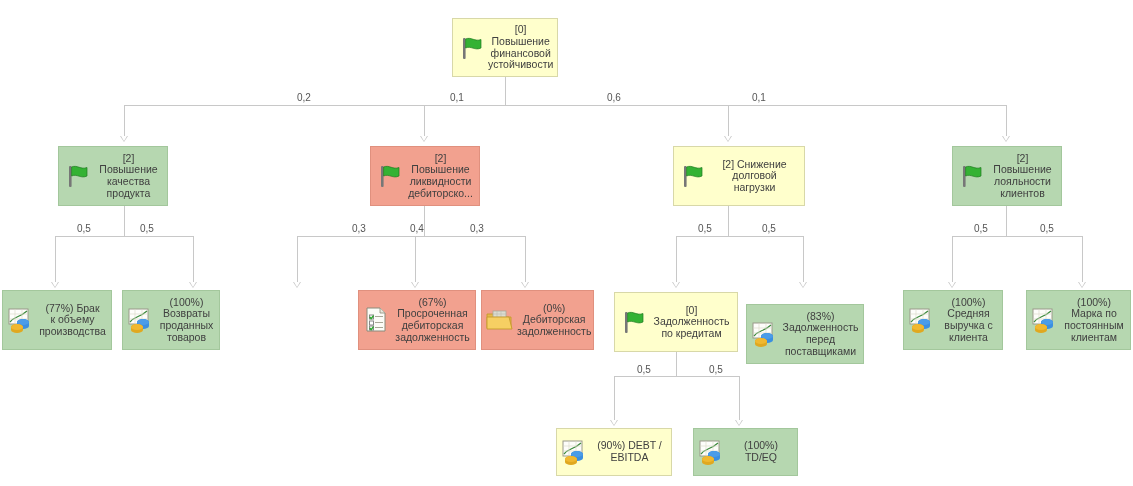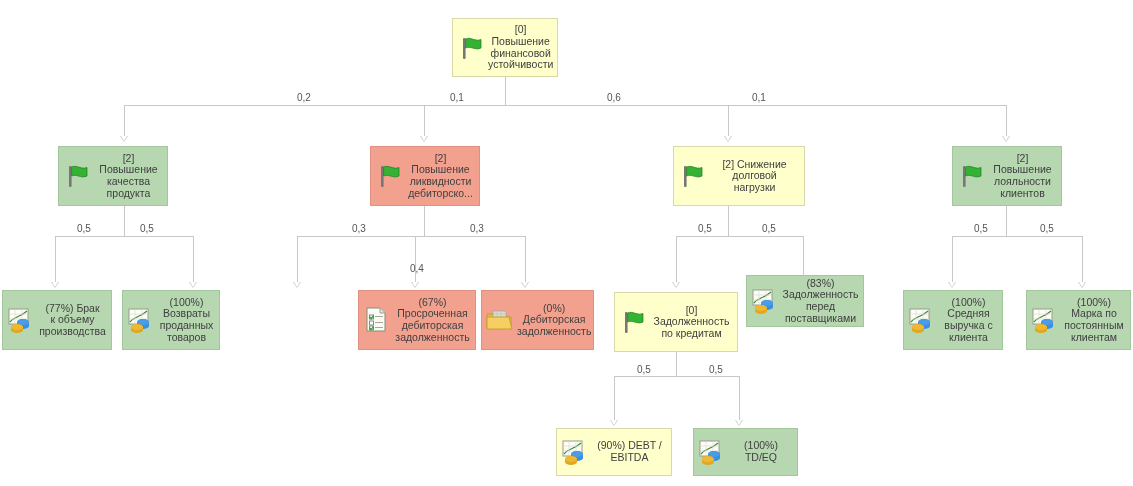--- a/index.html
+++ b/index.html
@@ -106,21 +106,21 @@
 
   <div class="ln lnv" style="left:424px;top:206px;height:30px;"></div>
   <div class="ln lnh" style="left:297px;top:236px;width:228px;"></div>
   <div class="ln lnv" style="left:297px;top:236px;height:46px;"></div>
   <div class="arrow" style="left:293px;top:282px;"></div>
   <div class="ln lnv" style="left:415px;top:236px;height:46px;"></div>
   <div class="arrow" style="left:411px;top:282px;"></div>
   <div class="ln lnv" style="left:525px;top:236px;height:46px;"></div>
   <div class="arrow" style="left:521px;top:282px;"></div>
   <div class="wt" style="left:352px;top:223px;">0,3</div>
-  <div class="wt" style="left:410px;top:223px;margin-top:40px;">0,4</div>
+  <div class="wt" style="left:410px;top:223px;">0,4</div>
   <div class="wt" style="left:470px;top:223px;">0,3</div>
 
   <div class="ln lnv" style="left:728px;top:206px;height:30px;"></div>
   <div class="ln lnh" style="left:676px;top:236px;width:127px;"></div>
   <div class="ln lnv" style="left:676px;top:236px;height:46px;"></div>
   <div class="arrow" style="left:672px;top:282px;"></div>
   <div class="ln lnv" style="left:803px;top:236px;height:46px;"></div>
   <div class="arrow" style="left:799px;top:282px;"></div>
   <div class="wt" style="left:698px;top:223px;">0,5</div>
   <div class="wt" style="left:762px;top:223px;">0,5</div>
@@ -285,21 +285,21 @@
       <svg width="30" height="30" viewBox="0 0 30 30">
           <rect x="7" y="5" width="2.6" height="21" fill="#777" rx="1"></rect>
           <path d="M9.6 6 C15 3.5, 19 9, 25 6.5 L25 15 C19 18, 15 12.5, 9.6 15 Z" fill="#34b233" stroke="#1f7a1f" stroke-width="0.7"></path>
         </svg>
     </span>
     <span class="txt">[0]
 Задолженность
 по кредитам</span>
   </div>
 
-  <div class="node fill-green" style="left:746px;top:275px;width:118px;height:52px;">
+  <div class="node fill-green" style="left:746px;top:304px;width:118px;height:60px;">
     <span class="ico ico-chart">
       <svg width="30" height="30" viewBox="0 0 30 30">
           <rect x="3" y="4" width="19" height="15" fill="#fdfdfa" stroke="#9a9a8a" stroke-width="1"></rect>
           <path d="M4 17 C9 11, 13 13, 21 6" stroke="#3c8a3c" fill="none" stroke-width="1.2"></path>
           <path d="M3 9 H22 M3 14 H22 M9 4 V19 M16 4 V19" stroke="#d8d8c8" stroke-width="0.6"></path>
           <ellipse cx="17" cy="17" rx="6" ry="3" fill="#2f7fd0"></ellipse>
           <path d="M11 17 v4 a6 3 0 0 0 12 0 v-4 z" fill="#3b8fe0"></path>
           <ellipse cx="17" cy="17" rx="6" ry="3" fill="#4a9ce8"></ellipse>
           <ellipse cx="11" cy="22" rx="6" ry="3" fill="#d89a18"></ellipse>
           <path d="M5 22 v3 a6 3 0 0 0 12 0 v-3 z" fill="#e0a820"></path>

